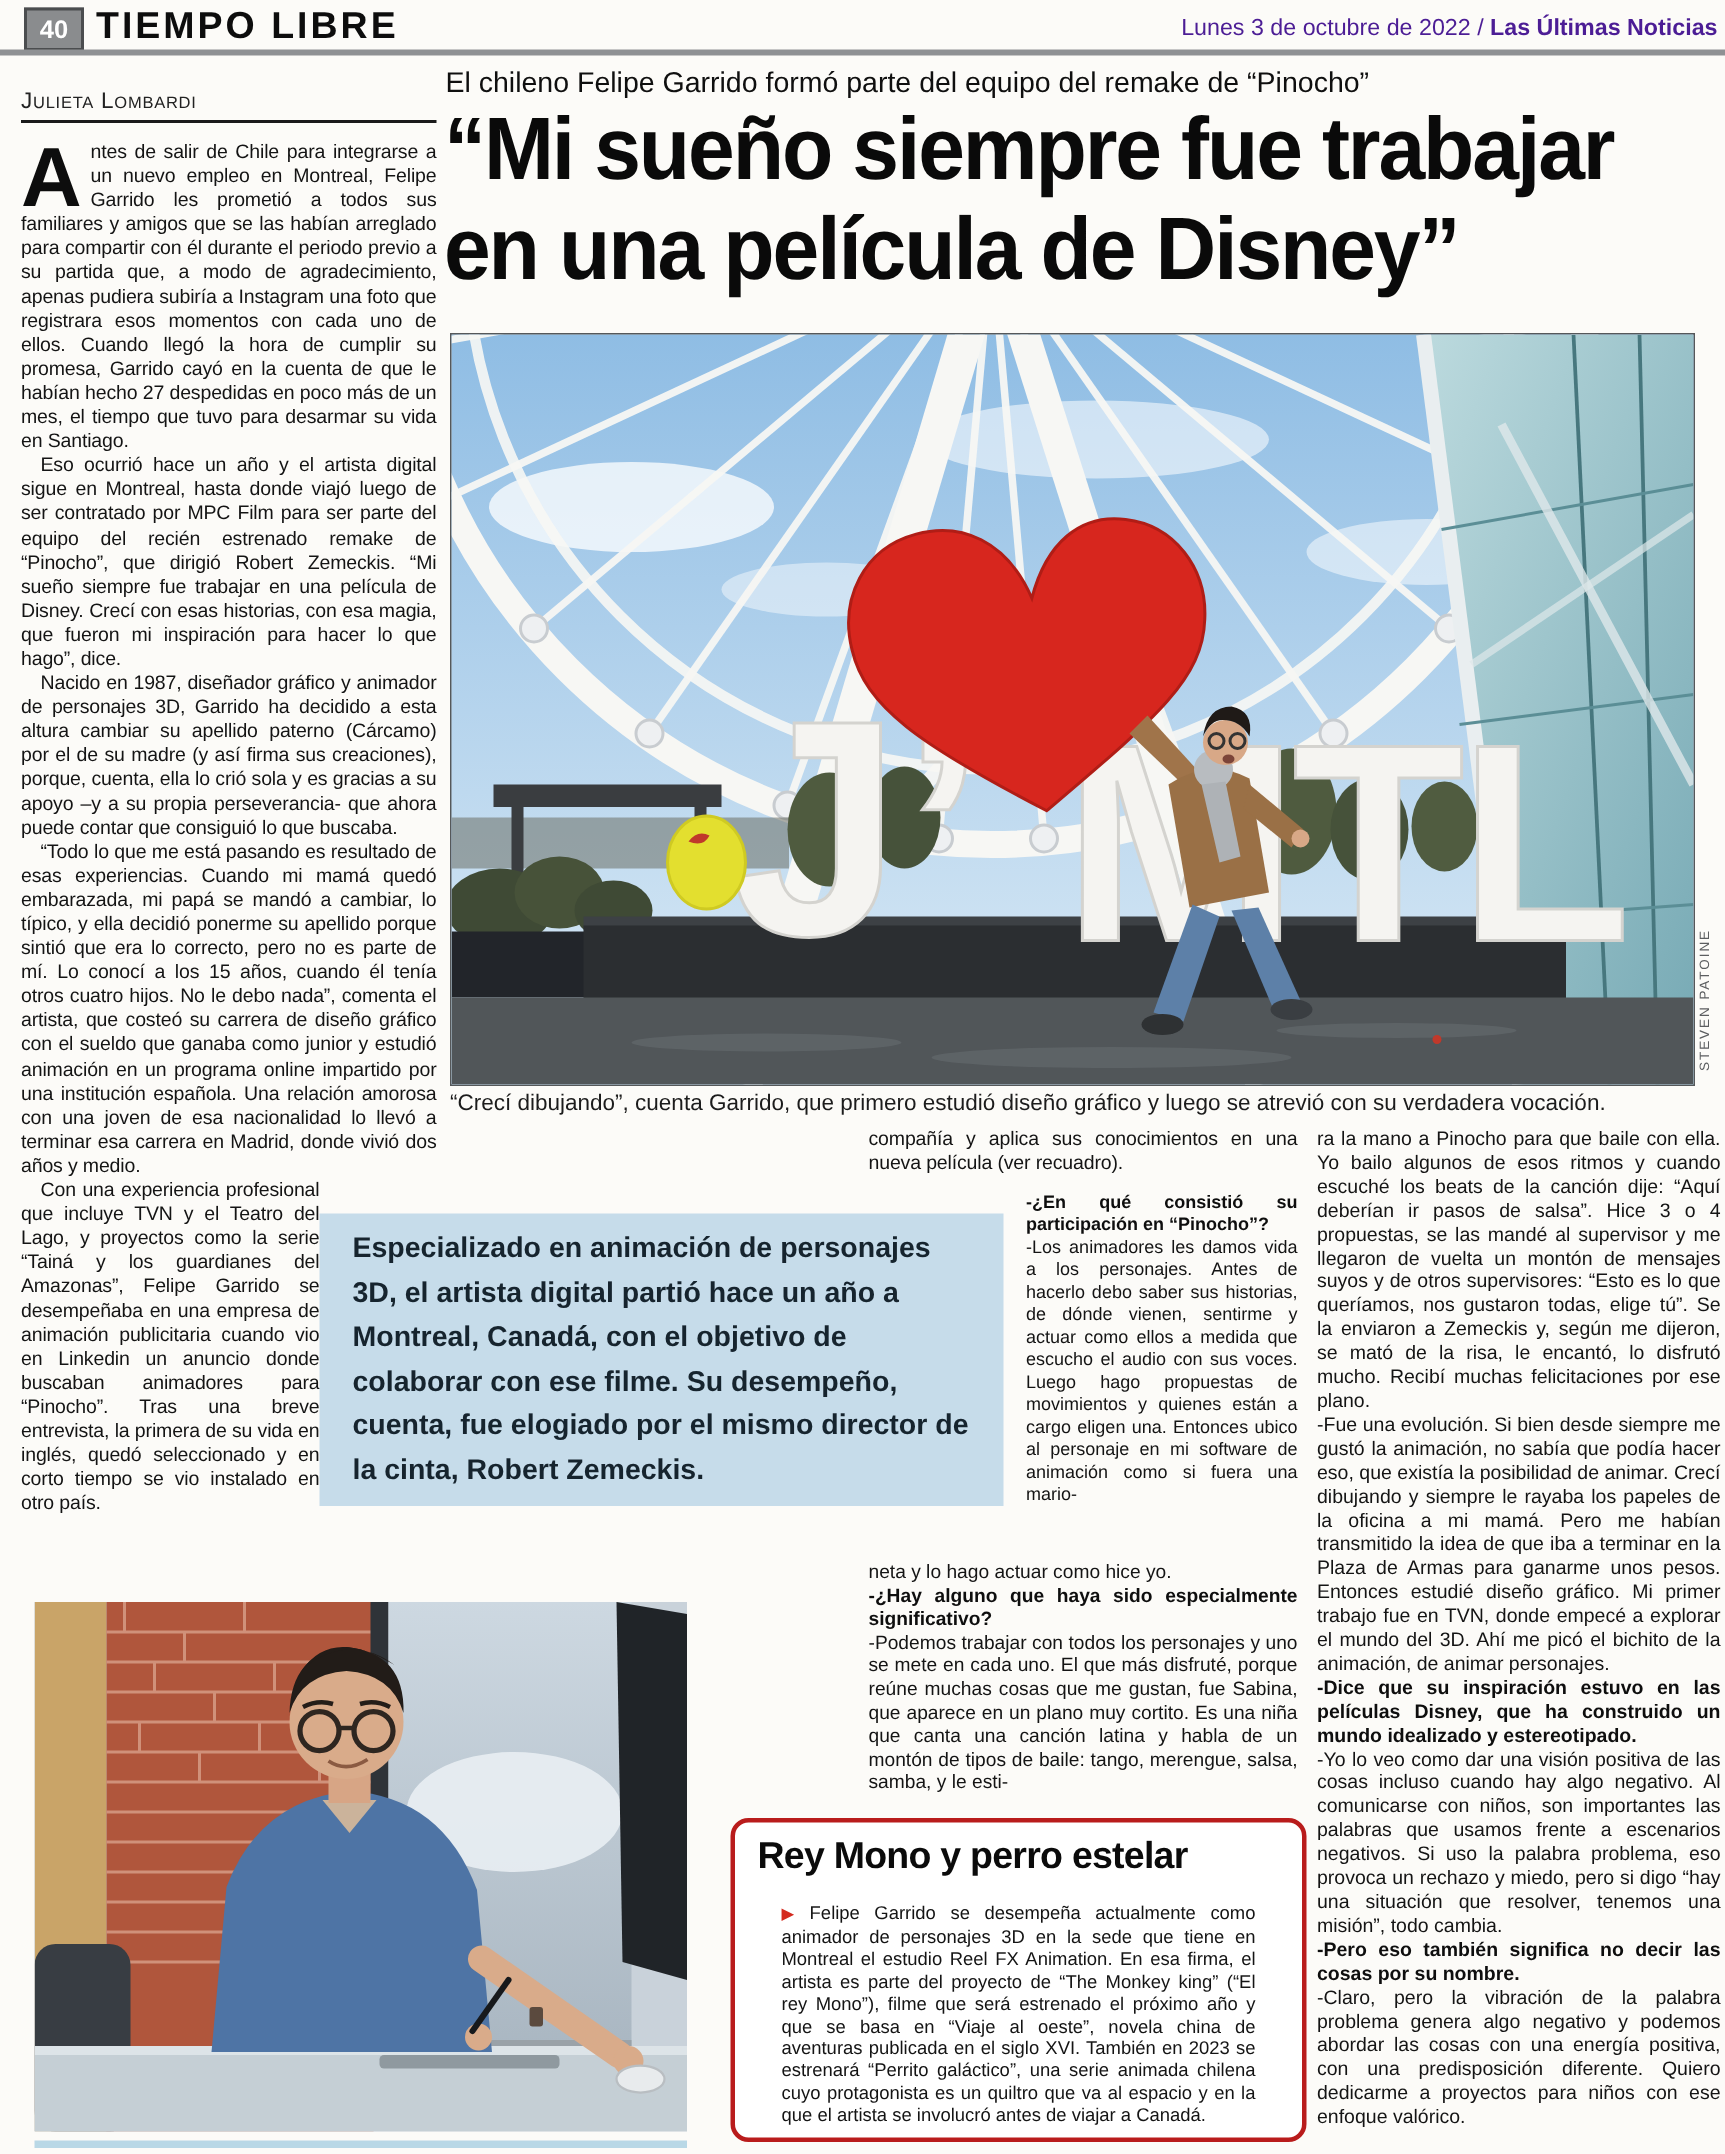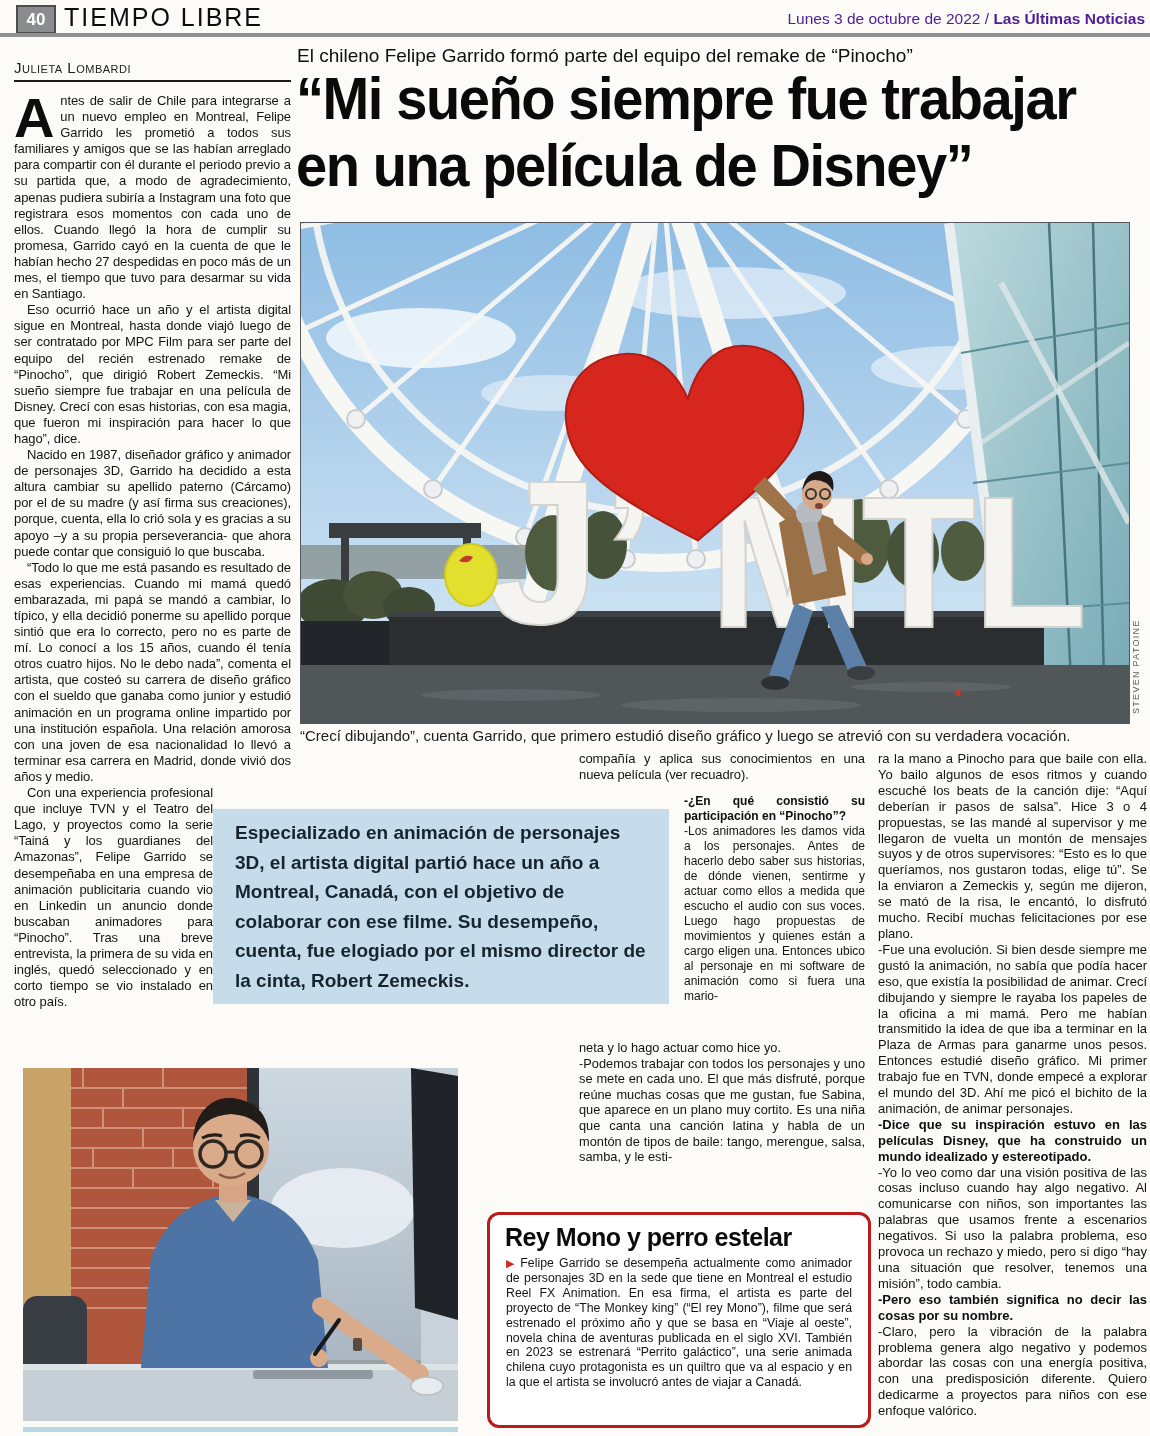--- a/index.html
+++ b/index.html
@@ -2,21 +2,21 @@
 <html><head>
 <meta charset="utf-8">
 <style>
   html,body{margin:0;padding:0;background:#e8e6e2;}
   .page{position:relative;width:1150px;height:1436px;background:#fcfbf8;margin:0 auto;
         font-family:"Liberation Sans","DejaVu Sans",sans-serif;color:#141414;overflow:hidden;}
   
   .pagenum{position:absolute;left:16px;top:5px;width:36px;height:25px;background:#8a8c8e;
            border:2px solid #4b4d4f;color:#fff;font-weight:bold;font-size:17px;
            display:flex;align-items:center;justify-content:center;}
-  .section{position:absolute;left:64px;top:3px;font-size:25px;font-weight:normal;letter-spacing:2px;color:#0d0d0d;}
+  .section{position:absolute;left:64px;top:3px;font-size:25px;font-weight:bold;letter-spacing:2px;color:#0d0d0d;}
   .dateline{position:absolute;right:5px;top:10px;font-size:15.5px;color:#4c1d95;}
   .dateline .pub{font-weight:bold;}
   .mastrule{position:absolute;left:0;top:33px;width:1150px;height:4px;background:#8f9194;}
   
   .byline{position:absolute;left:14px;top:59px;width:277px;font-variant:small-caps;
           font-size:15px;letter-spacing:.5px;color:#222;border-bottom:2px solid #1a1a1a;padding-bottom:4px;}
   .kicker{position:absolute;left:297px;top:45px;font-size:19px;color:#0f0f0f;}
   .headline{position:absolute;left:296px;top:66px;margin:0;font-size:59px;line-height:67px;
             font-weight:bold;letter-spacing:-1.5px;color:#0a0a0a;transform:scaleX(.95);
             transform-origin:left top;white-space:nowrap;}
@@ -44,21 +44,21 @@
   .rightcol{left:878px;top:751px;width:269px;font-size:13px;line-height:15.9px;}
   .q{font-weight:bold;color:#0e0e0e;}
   
   .pullquote{position:absolute;left:213px;top:809px;width:456px;height:195px;background:#c6dcea;
              display:flex;align-items:center;justify-content:center;box-sizing:border-box;padding:10px 22px;}
   .pullquote p{margin:0;font-size:19px;line-height:29.5px;font-weight:bold;text-align:left;color:#16242e;}
   
   .sidebox{position:absolute;left:487px;top:1212px;width:384px;height:216px;box-sizing:border-box;
            border:3px solid #b91c1c;border-radius:12px;padding:8px 15px;overflow:hidden;background:#fff;}
   .sidebox h2{margin:0 0 4px 0;font-size:25px;letter-spacing:-.5px;color:#0b0b0b;}
-  .sidebox .sbody{font-size:12.3px;line-height:14.9px;text-align:justify;margin:1px;}
+  .sidebox .sbody{font-size:12.3px;line-height:14.9px;text-align:justify;margin:16px;}
   .sidebox .arrow{color:#d42b1f;font-size:11px;margin-right:4px;}
 </style>
 </head>
 <body>
 
 <div class="page">
 
   <div class="pagenum">40</div>
   <div class="section">TIEMPO LIBRE</div>
   <div class="dateline"><span>Lunes 3 de octubre de 2022 / </span><span class="pub">Las Últimas Noticias</span></div>
@@ -200,20 +200,21 @@
 
   <div class="col bodytxt midintro">
     <p>compañía y aplica sus conocimientos en una nueva película (ver recuadro).</p>
   </div>
   <div class="col qanarrow">
     <p class="q">-¿En qué consistió su participación en “Pinocho”?</p>
     <p>-Los animadores les damos vida a los personajes. Antes de hacerlo debo saber sus historias, de dónde vienen, sentirme y actuar como ellos a medida que escucho el audio con sus voces. Luego hago propuestas de movimientos y quienes están a cargo eligen una. Entonces ubico al personaje en mi software de animación como si fuera una mario-</p>
   </div>
   <div class="col midfull">
     <p>neta y lo hago actuar como hice yo.</p>
+    <p class="q">-¿Hay alguno que haya sido especialmente significativo?</p>
     <p>-Podemos trabajar con todos los personajes y uno se mete en cada uno. El que más disfruté, porque reúne muchas cosas que me gustan, fue Sabina, que aparece en un plano muy cortito. Es una niña que canta una canción latina y habla de un montón de tipos de baile: tango, merengue, salsa, samba, y le esti-</p>
   </div>
 
   <div class="sidebox">
     <h2>Rey Mono y perro estelar</h2>
     <p class="sbody"><span class="arrow">▶</span><span>Felipe Garrido se desempeña actualmente como animador de personajes 3D en la sede que tiene en Montreal el estudio Reel FX Animation. En esa firma, el artista es parte del proyecto de “The Monkey king” (“El rey Mono”), filme que será estrenado el próximo año y que se basa en “Viaje al oeste”, novela china de aventuras publicada en el siglo XVI. También en 2023 se estrenará “Perrito galáctico”, una serie animada chilena cuyo protagonista es un quiltro que va al espacio y en la que el artista se involucró antes de viajar a Canadá.</span></p>
   </div>
 
   <figure class="bottom-photo" style="margin:0">
     <svg viewBox="0 0 435 353" preserveAspectRatio="none">

